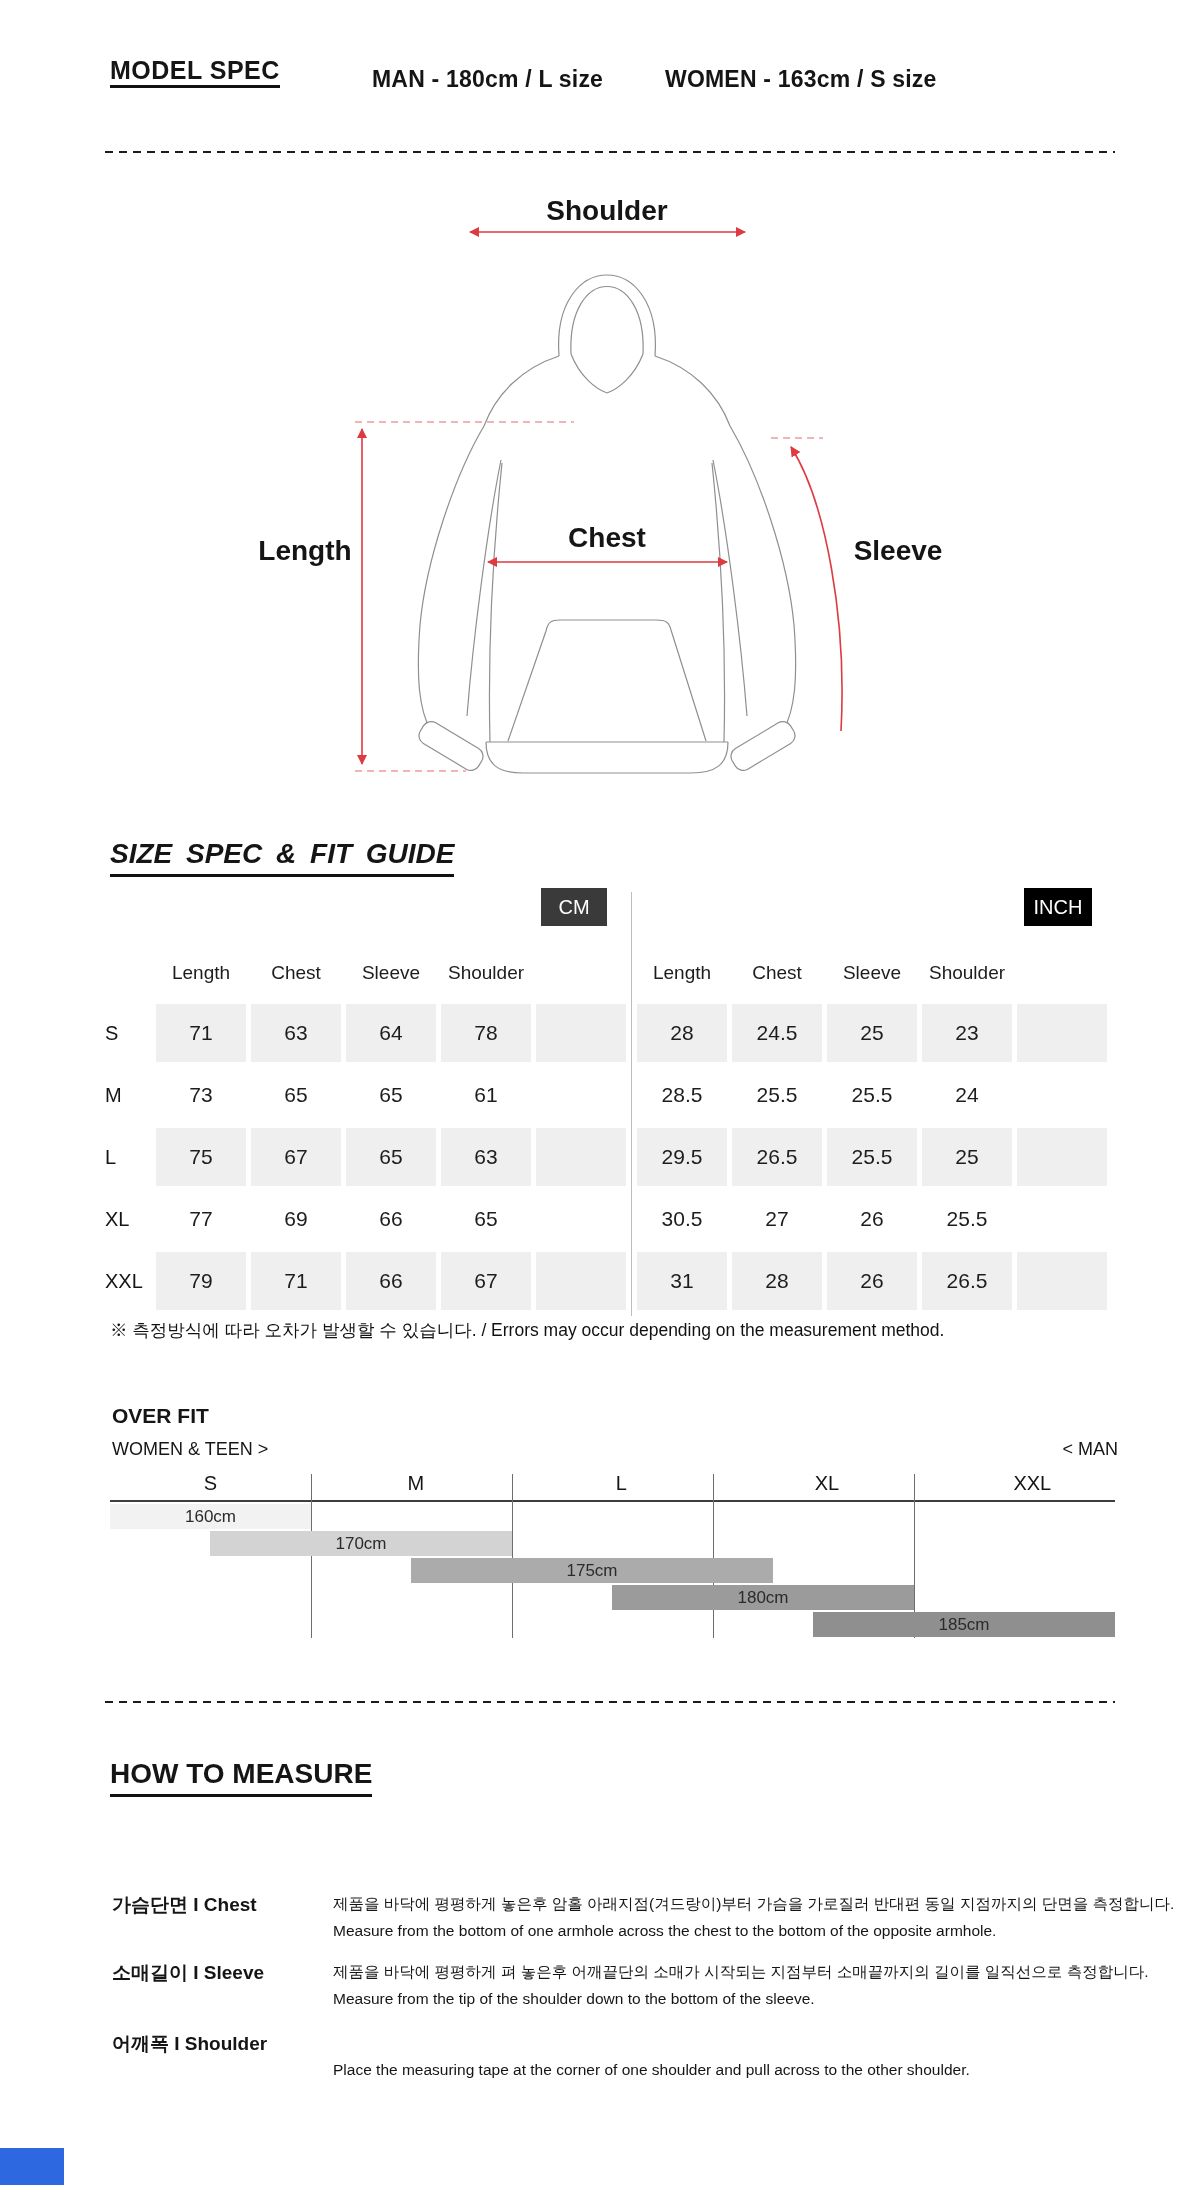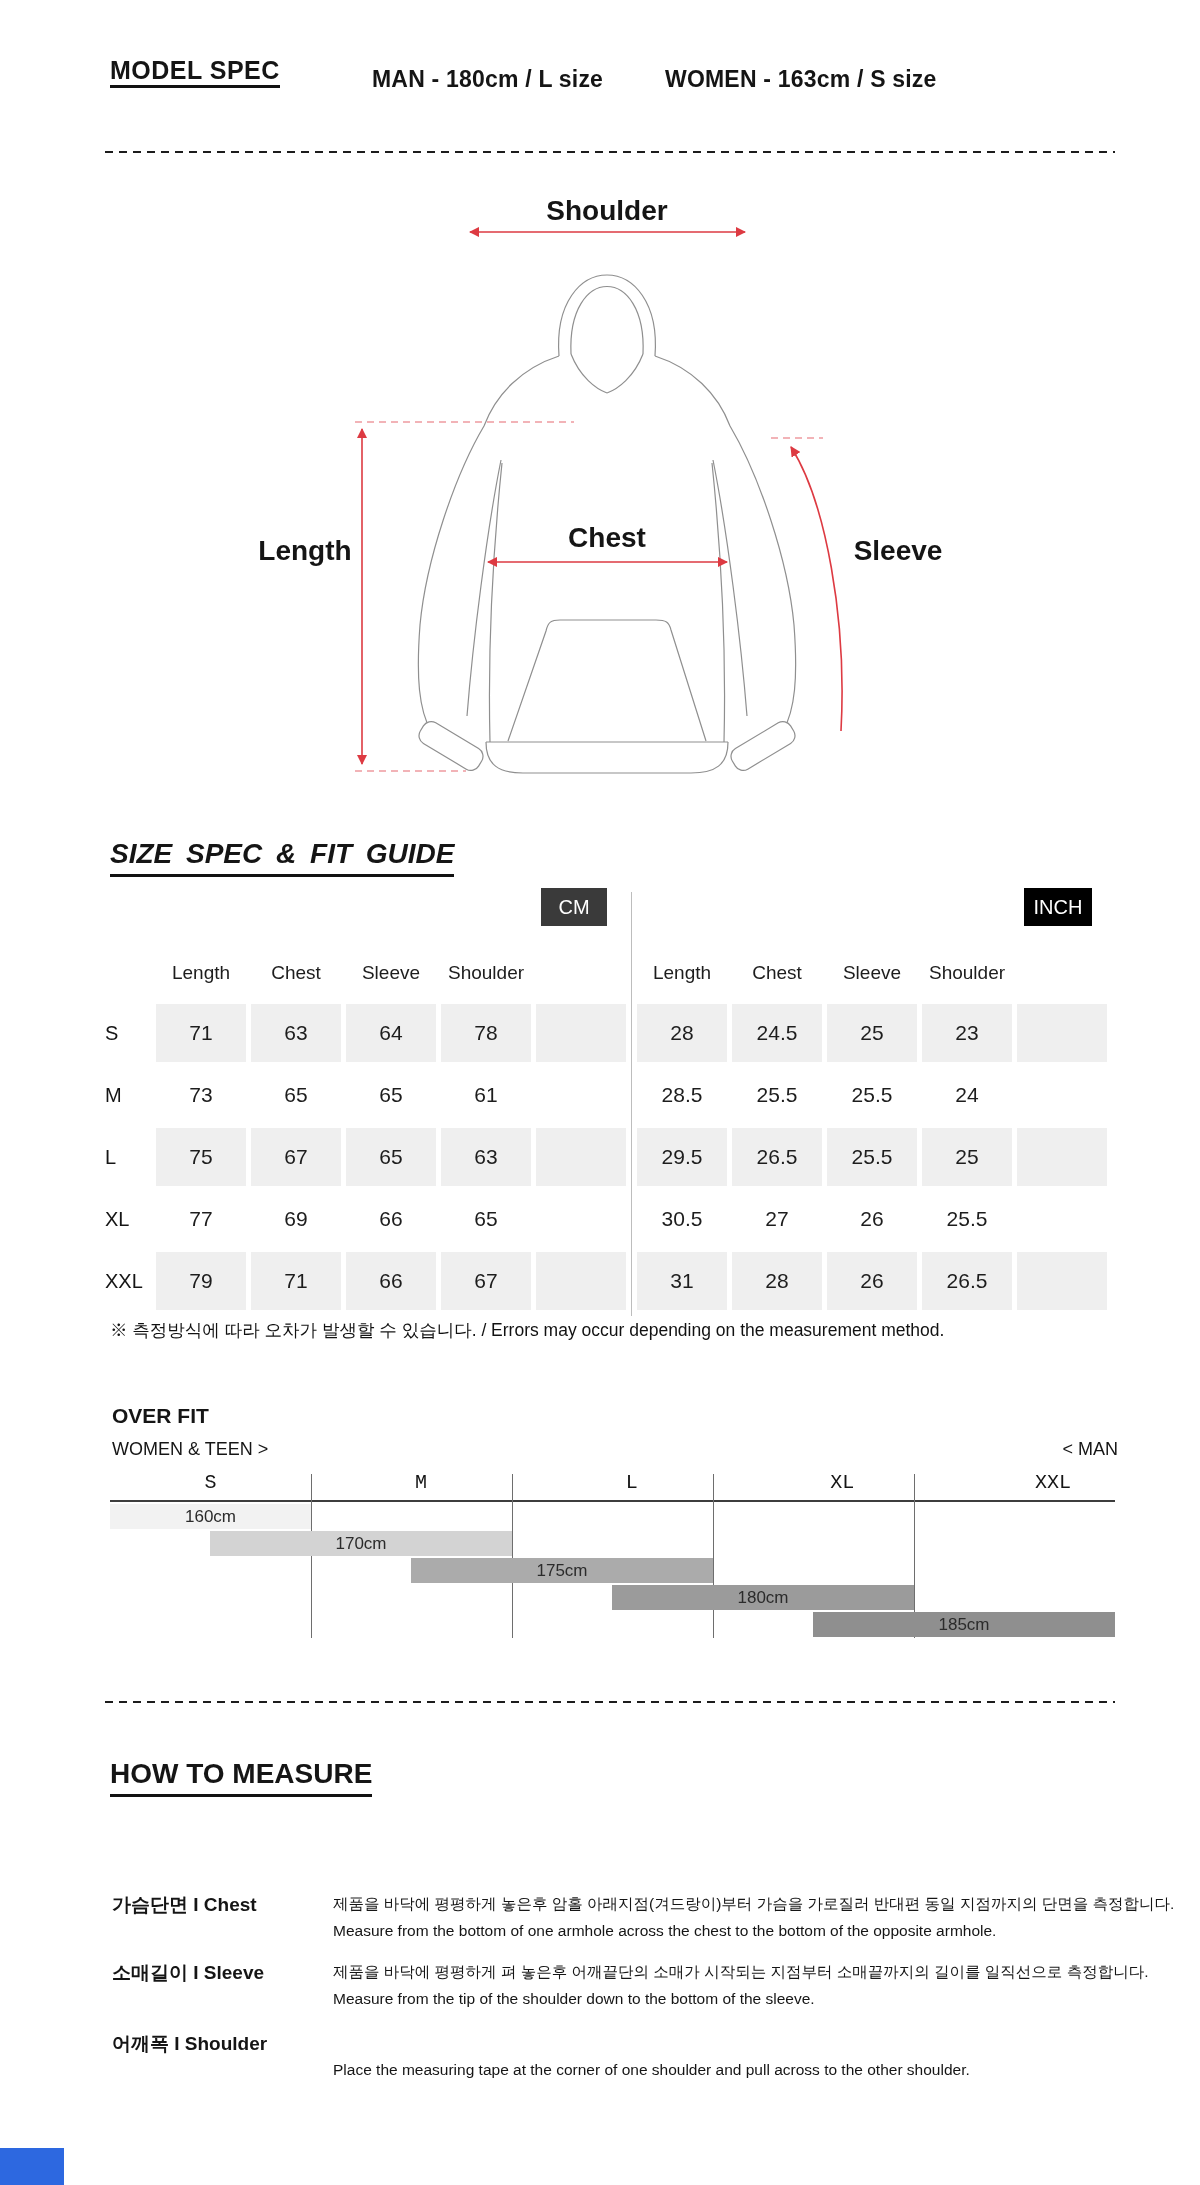--- a/index.html
+++ b/index.html
@@ -44,21 +44,21 @@
   .sp-cell { text-align:center; font-size:21px; line-height:58px; color:#1d1d1d; }
   .zebra .sp-cell { background:#efefef; }
 
   .note { left:110px; top:1318px; font-size:17.5px; color:#111; }
 
   
   .overfit-title { left:112px; top:1404px; font-size:21px; font-weight:bold; }
   .fit-left  { left:112px; top:1439px; font-size:18px; }
   .fit-right { right:82px; top:1439px; font-size:18px; }
   .fit-chart { left:110px; top:1468px; width:1005px; height:172px; }
-  .fc-labels { position:absolute; left:0; top:0; height:30px; white-space:nowrap;font-family:Liberation Mono, monospace; }
+  .fc-labels { position:absolute; left:0; top:0; height:30px; white-space:nowrap; }
   .fc-labels span { display:inline-block; width:201px; text-align:center; font-size:20px; line-height:30px; }
   .fc-topline { position:absolute; left:0; top:32px; width:1005px; height:2px; background:#3d3d3d; }
   .fc-vline { position:absolute; top:6px; width:1px; height:164px; background:#6e6e6e; }
   .fc-bar { position:absolute; height:25px; display:flex; align-items:center; justify-content:center;
             font-size:17px; color:#2b2b2b; z-index:2; }
 
   
   .measure-title { left:110px; top:1758px; font-size:28px; font-weight:bold;
                    border-bottom:3.5px solid #111; padding-bottom:4px; }
   .measure-item { position:absolute; left:0; width:1200px; height:64px; }
@@ -238,21 +238,21 @@
     <div class="fc-vline" style="left:201px;"></div>
     <div class="fc-vline" style="left:402px;"></div>
     <div class="fc-vline" style="left:603px;"></div>
     <div class="fc-vline" style="left:804px;"></div>
     <div class="fc-bar" style="left: 0px; top: 36px; width: 201px; background: rgb(242, 242, 242);">
         <span>160cm</span>
       </div>
     <div class="fc-bar" style="left: 100px; top: 63px; width: 302px; background: rgb(211, 211, 211);">
         <span>170cm</span>
       </div>
-    <div class="fc-bar" style="left: 301px; top: 90px; width: 302px; background: rgb(171, 171, 171);">
+    <div class="fc-bar" style="left: 301px; top: 90px; width: 362px; background: rgb(171, 171, 171);">
         <span>175cm</span>
       </div>
     <div class="fc-bar" style="left: 502px; top: 117px; width: 302px; background: rgb(155, 155, 155);">
         <span>180cm</span>
       </div>
     <div class="fc-bar" style="left: 703px; top: 144px; width: 302px; background: rgb(143, 143, 143);">
         <span>185cm</span>
       </div>
   </div>
 

